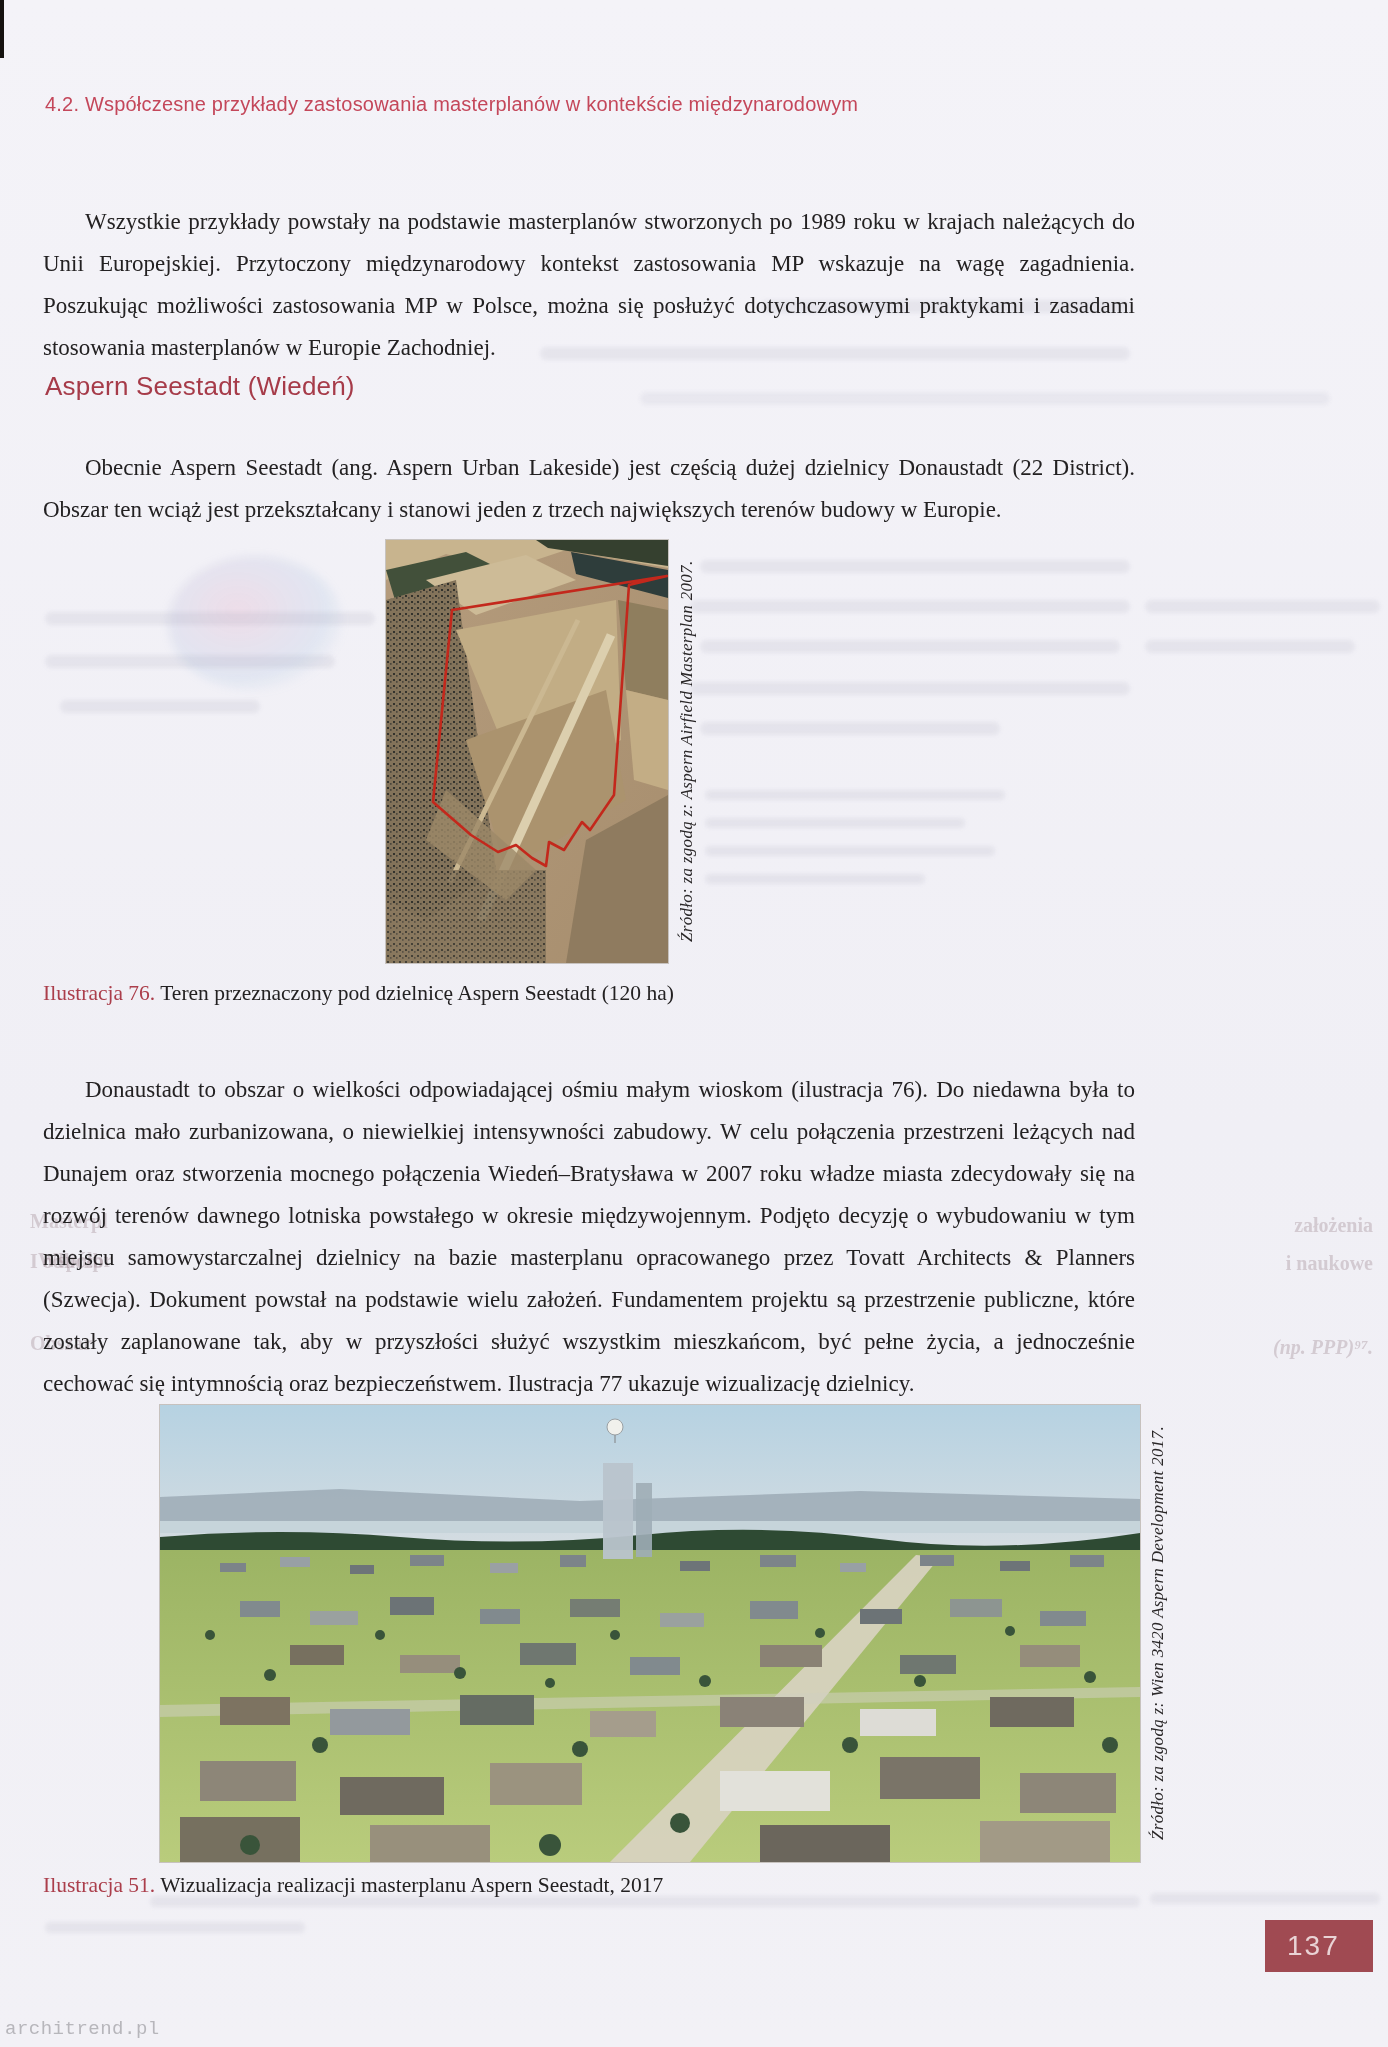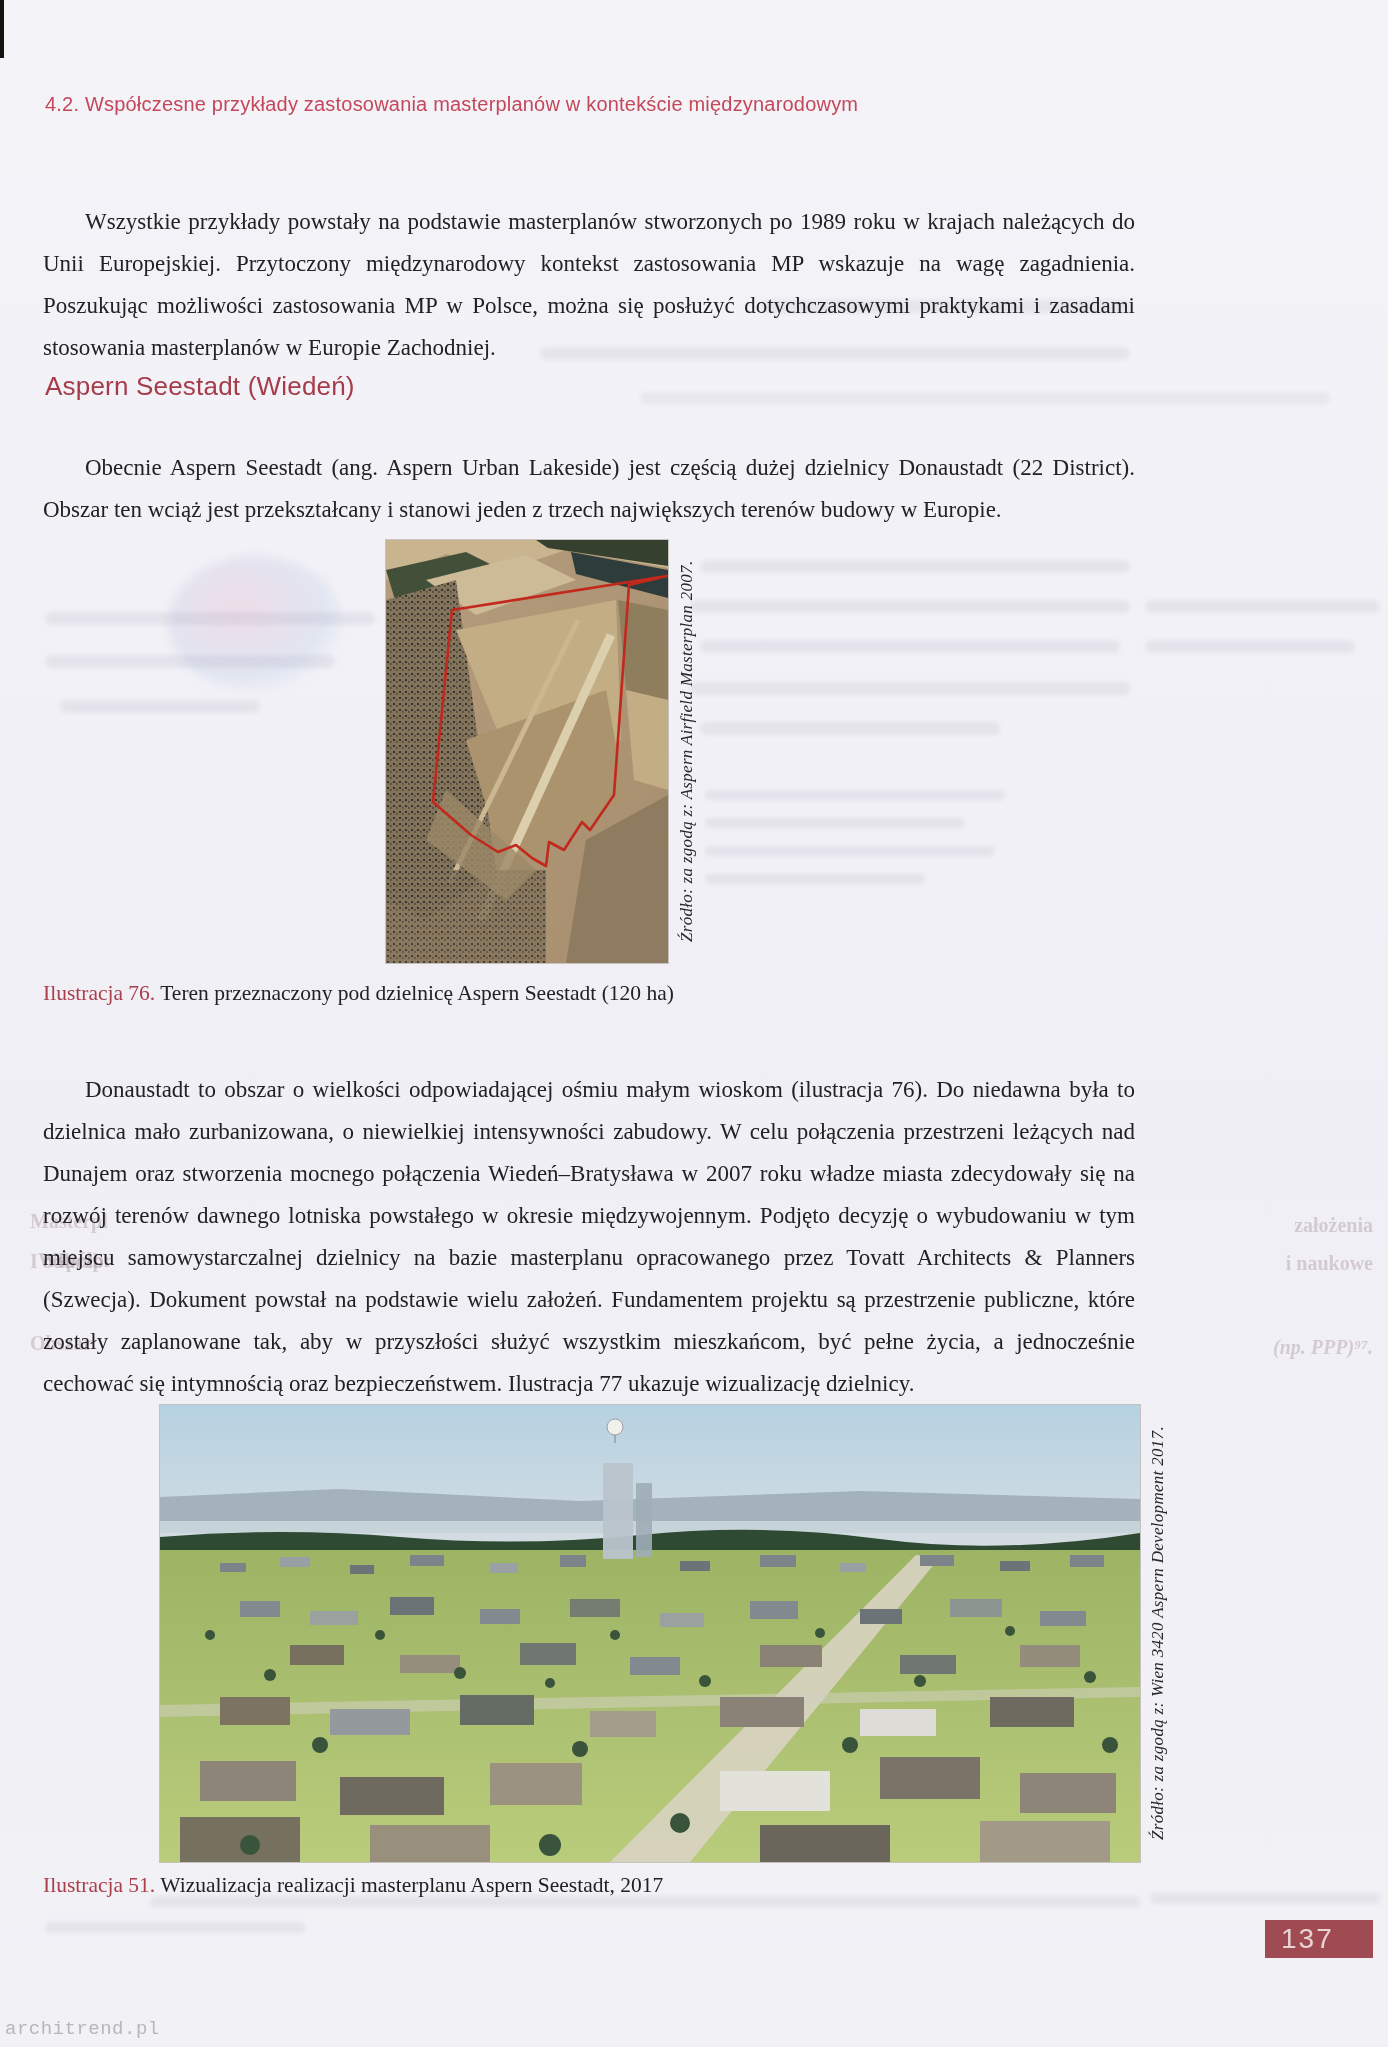--- a/index.html
+++ b/index.html
@@ -43,24 +43,24 @@
     display:flex;align-items:center;justify-content:center;
   }
   .vcap1{left:673px;top:540px;height:423px;width:28px;}
   .vcap2{left:1143px;top:1405px;height:457px;width:30px;}
   
   .photo{box-shadow:0 0 0 1px rgba(120,110,90,.35);}
   .photo1{left:386px;top:540px;width:282px;height:423px;}
   .photo2{left:160px;top:1405px;width:980px;height:457px;}
   
   .pagenum{
-    left:1265px;top:1920px;width:108px;height:38px;background:#a04a52;
+    left:1265px;top:1920px;width:108px;height:52px;background:#a04a52;
     display:flex;align-items:center;justify-content:flex-start;
     font-family:"Liberation Sans",sans-serif;font-size:28px;color:#e9d3d5;
-    letter-spacing:2px;padding-left:16px;box-sizing:border-box;
+    letter-spacing:2px;padding-left:22px;box-sizing:border-box;
   }
   
   .watermark{
     left:5px;top:2018px;font-family:Liberation Mono, monospace;
     font-size:19px;color:#b7b6bb;letter-spacing:.5px;
   }
   
   .st-bar{
     position:absolute;height:13px;border-radius:7px;
     background:rgba(116,120,148,.10);filter:blur(2px);

